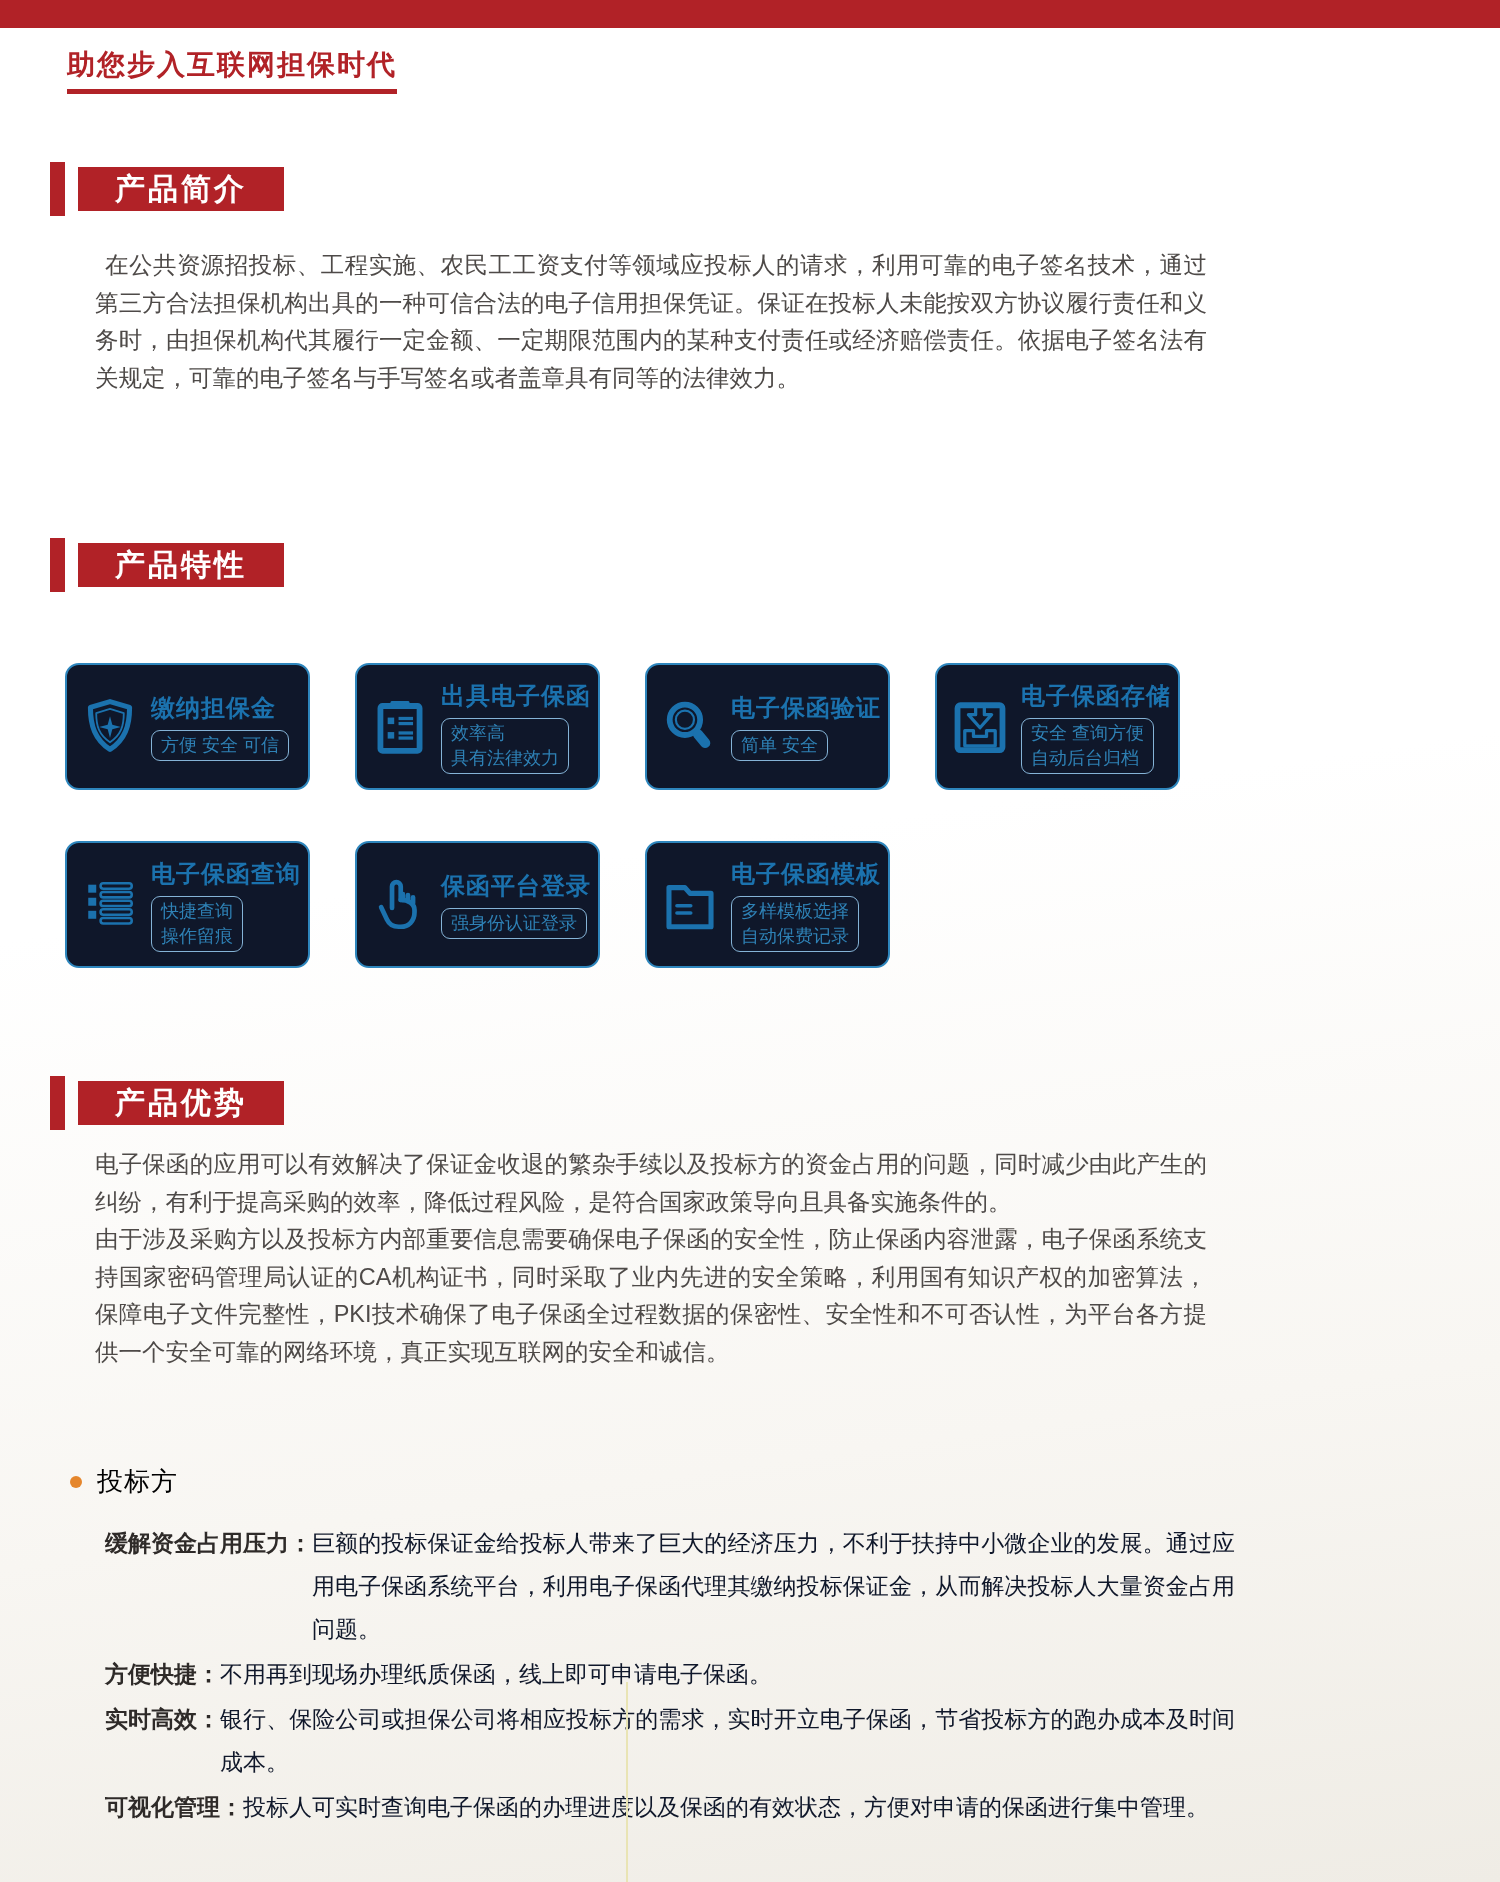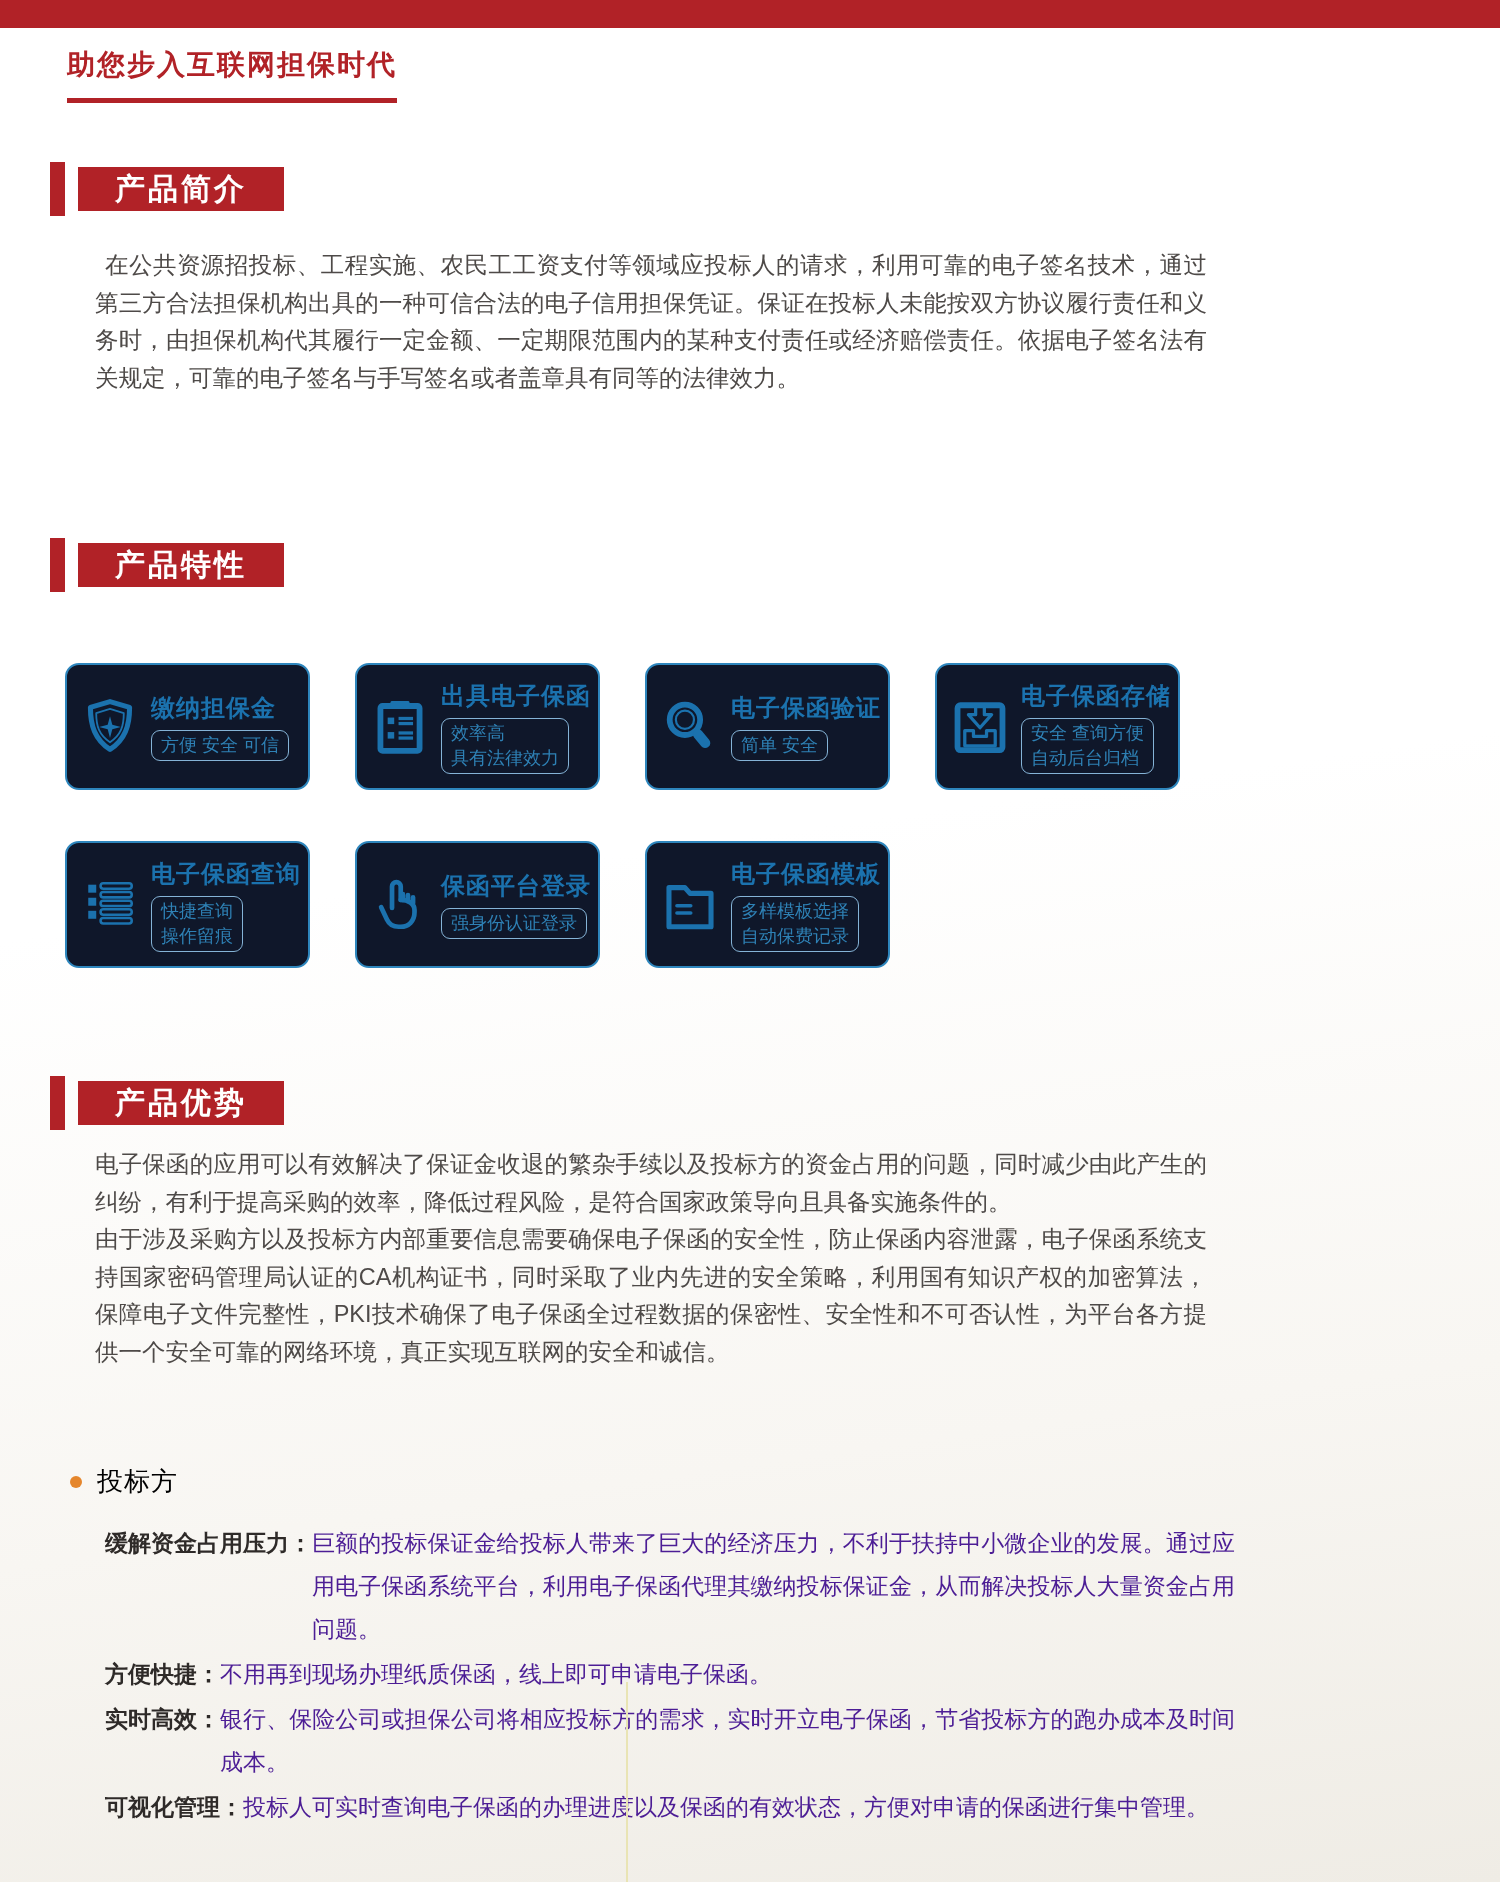--- a/index.html
+++ b/index.html
@@ -12,21 +12,21 @@
   }
   .topbar { position:absolute; top:0; left:0; width:100%; height:28px; background:#b12227; }
 
   .header { position:absolute; left:45px; top:46px; display:flex; align-items:flex-end; }
   .header h1 {
     font-size:56px; font-weight:bold; color:#b12227; letter-spacing:3px;
     border-bottom:5px solid #b12227; padding-bottom:10px; line-height:1.1;
   }
   .header .subtitle {
     font-size:28px; font-weight:bold; color:#b12227; letter-spacing:2px;
-    border-bottom:5px solid #b12227; padding-bottom:14px; margin-left:22px; margin-bottom:-7px;
+    border-bottom:5px solid #b12227; padding-bottom:5px; margin-left:22px; margin-bottom:-7px;
   }
 
   .section-header { position:absolute; display:flex; }
   .section-header .bar { width:15px; height:54px; background:#b12227; }
   .section-header .box {
     margin-left:13px; margin-top:5px; height:44px; background:#b12227;
     color:#ffffff; font-size:30px; font-weight:bold; line-height:44px;
     padding:0 37px; letter-spacing:3px;
   }
   #sec-intro { left:50px; top:162px; }
@@ -58,21 +58,21 @@
     padding:2px 9px; font-size:18px; line-height:25px; color:#2e81b5; white-space:pre-line;
   }
 
   .bullet-heading { position:absolute; left:70px; top:1464px; display:flex; align-items:center; }
   .bullet-heading .dot { width:12px; height:12px; border-radius:50%; background:#e5862c; margin-right:15px; }
   .bullet-heading .label { font-size:26px; color:#000000; letter-spacing:1px; }
 
   .bidder-list { position:absolute; left:105px; top:1522px; width:1130px; }
   .bidder-item { display:flex; font-size:23px; line-height:43px; margin-bottom:2px; }
   .bidder-item .label { flex:none; font-weight:bold; color:#2e2a28; }
-  .bidder-item .text { color:#4c1d95; text-align:justify; }
+  .bidder-item .text { color:#0f172a; text-align:justify; }
 
   .accent-line { position:absolute; left:626px; top:1682px; width:2px; height:200px; background:#e9e4b4; }
 </style>
 </head>
 <body>
 
 <div class="topbar"></div>
 
 <header class="header">
   <span class="subtitle">助您步入互联网担保时代</span>

